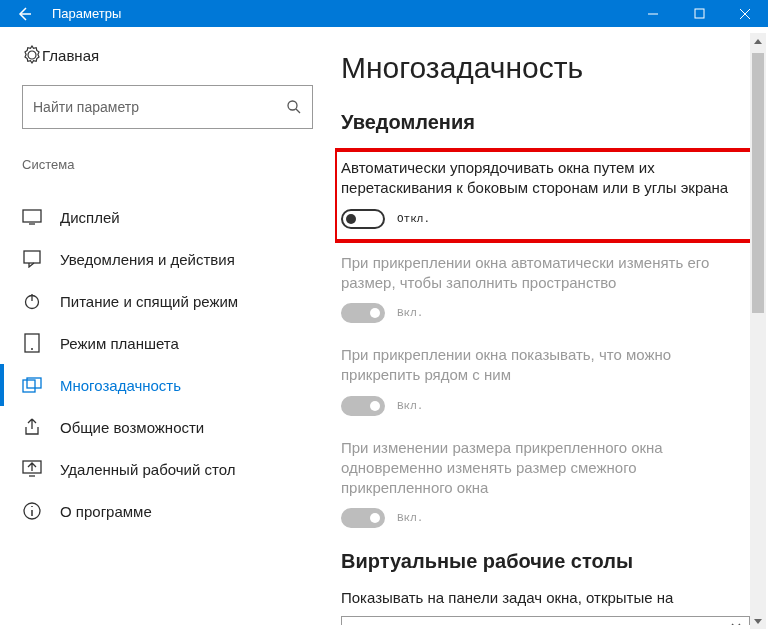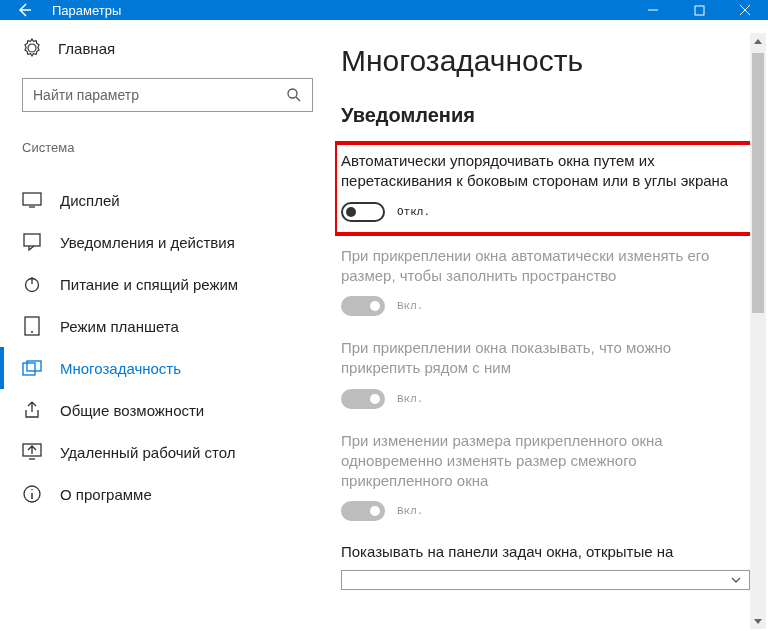--- a/index.html
+++ b/index.html
@@ -1,27 +1,27 @@
 <!DOCTYPE html>
 <html><head>
 <meta charset="utf-8">
 <style>
   * { margin: 0; padding: 0; box-sizing: border-box; font-family: "Segoe UI", Tahoma, sans-serif; }
   body { width: 768px; height: 631px; background: #fff; overflow: hidden; position: relative; }
-  .titlebar { height: 20px; background: #0078d7; color: #fff; display: flex; align-items: center; }
+  .titlebar { height: 27px; background: #0078d7; color: #fff; display: flex; align-items: center; }
   .titlebar .back { width: 48px; height: 100%; display: flex; align-items: center; justify-content: center; }
   .titlebar .title { flex: 1; font-size: 13px; padding-left: 4px; }
   .win-controls { display: flex; height: 100%; }
   .win-btn { width: 46px; height: 100%; display: flex; align-items: center; justify-content: center; }
   .win-btn svg { stroke: #fff; }
   .body { display: flex; height: calc(100% - 33px); }
   .sidebar { width: 335px; padding: 18px 22px 0 22px; overflow: hidden; }
-  .home-row { display: flex; align-items: center; gap: 16px; margin-bottom: 20px; }
+  .home-row { display: flex; align-items: center; margin-bottom: 20px; }
   .home-label { font-size: 15px; color: #222; }
-  .search-box { display: flex; align-items: center; justify-content: space-between; border: 1px solid #999; height: 34px; padding: 0 10px; margin-bottom: 28px; }
+  .search-box { display: flex; align-items: center; justify-content: space-between; border: 1px solid #999; height: 44px; padding: 0 10px; margin-bottom: 28px; }
   .search-box span { color: #666; font-size: 14px; }
   .section-title { font-size: 13px; color: #666; margin-bottom: 24px; }
   .nav { list-style: none; margin-left: -22px; margin-right: -22px; }
   .nav li { display: flex; align-items: center; gap: 18px; padding: 11px 22px; font-size: 15px; color: #222; position: relative; }
   .nav li.active { color: #0078d7; }
   .nav li.active::before { content: ""; position: absolute; left: 0; top: 0; bottom: 0; width: 4px; background: #0078d7; }
   .nav li .ico { width: 20px; height: 20px; display: flex; align-items: center; justify-content: center; }
   .content { flex: 1; padding: 24px 18px 0 6px; overflow-y: auto; }
   .page-title { font-size: 30px; font-weight: 400; color: #222; margin-bottom: 26px; }
   .subheading { font-size: 20px; font-weight: 600; color: #222; margin-bottom: 16px; }
@@ -198,20 +198,21 @@
     </div>
 
     <div class="setting disabled">
       <div class="setting-label">При изменении размера прикрепленного окна одновременно изменять размер смежного прикрепленного окна</div>
       <div class="toggle-row">
         <div class="toggle on disabled"></div>
         <span class="toggle-text">Вкл.</span>
       </div>
     </div>
 
+    <h2 class="subheading">Виртуальные рабочие столы</h2>
     <div class="virt-label">Показывать на панели задач окна, открытые на</div>
     <div class="dropdown-cut">
       <svg width="10" height="6" viewBox="0 0 10 6">
           <path d="M1 1 L5 5 L9 1" fill="none" stroke="#555" stroke-width="1.3"></path>
         </svg>
     </div>
   </div>
 </div>
 
 <div class="scrollbar">

